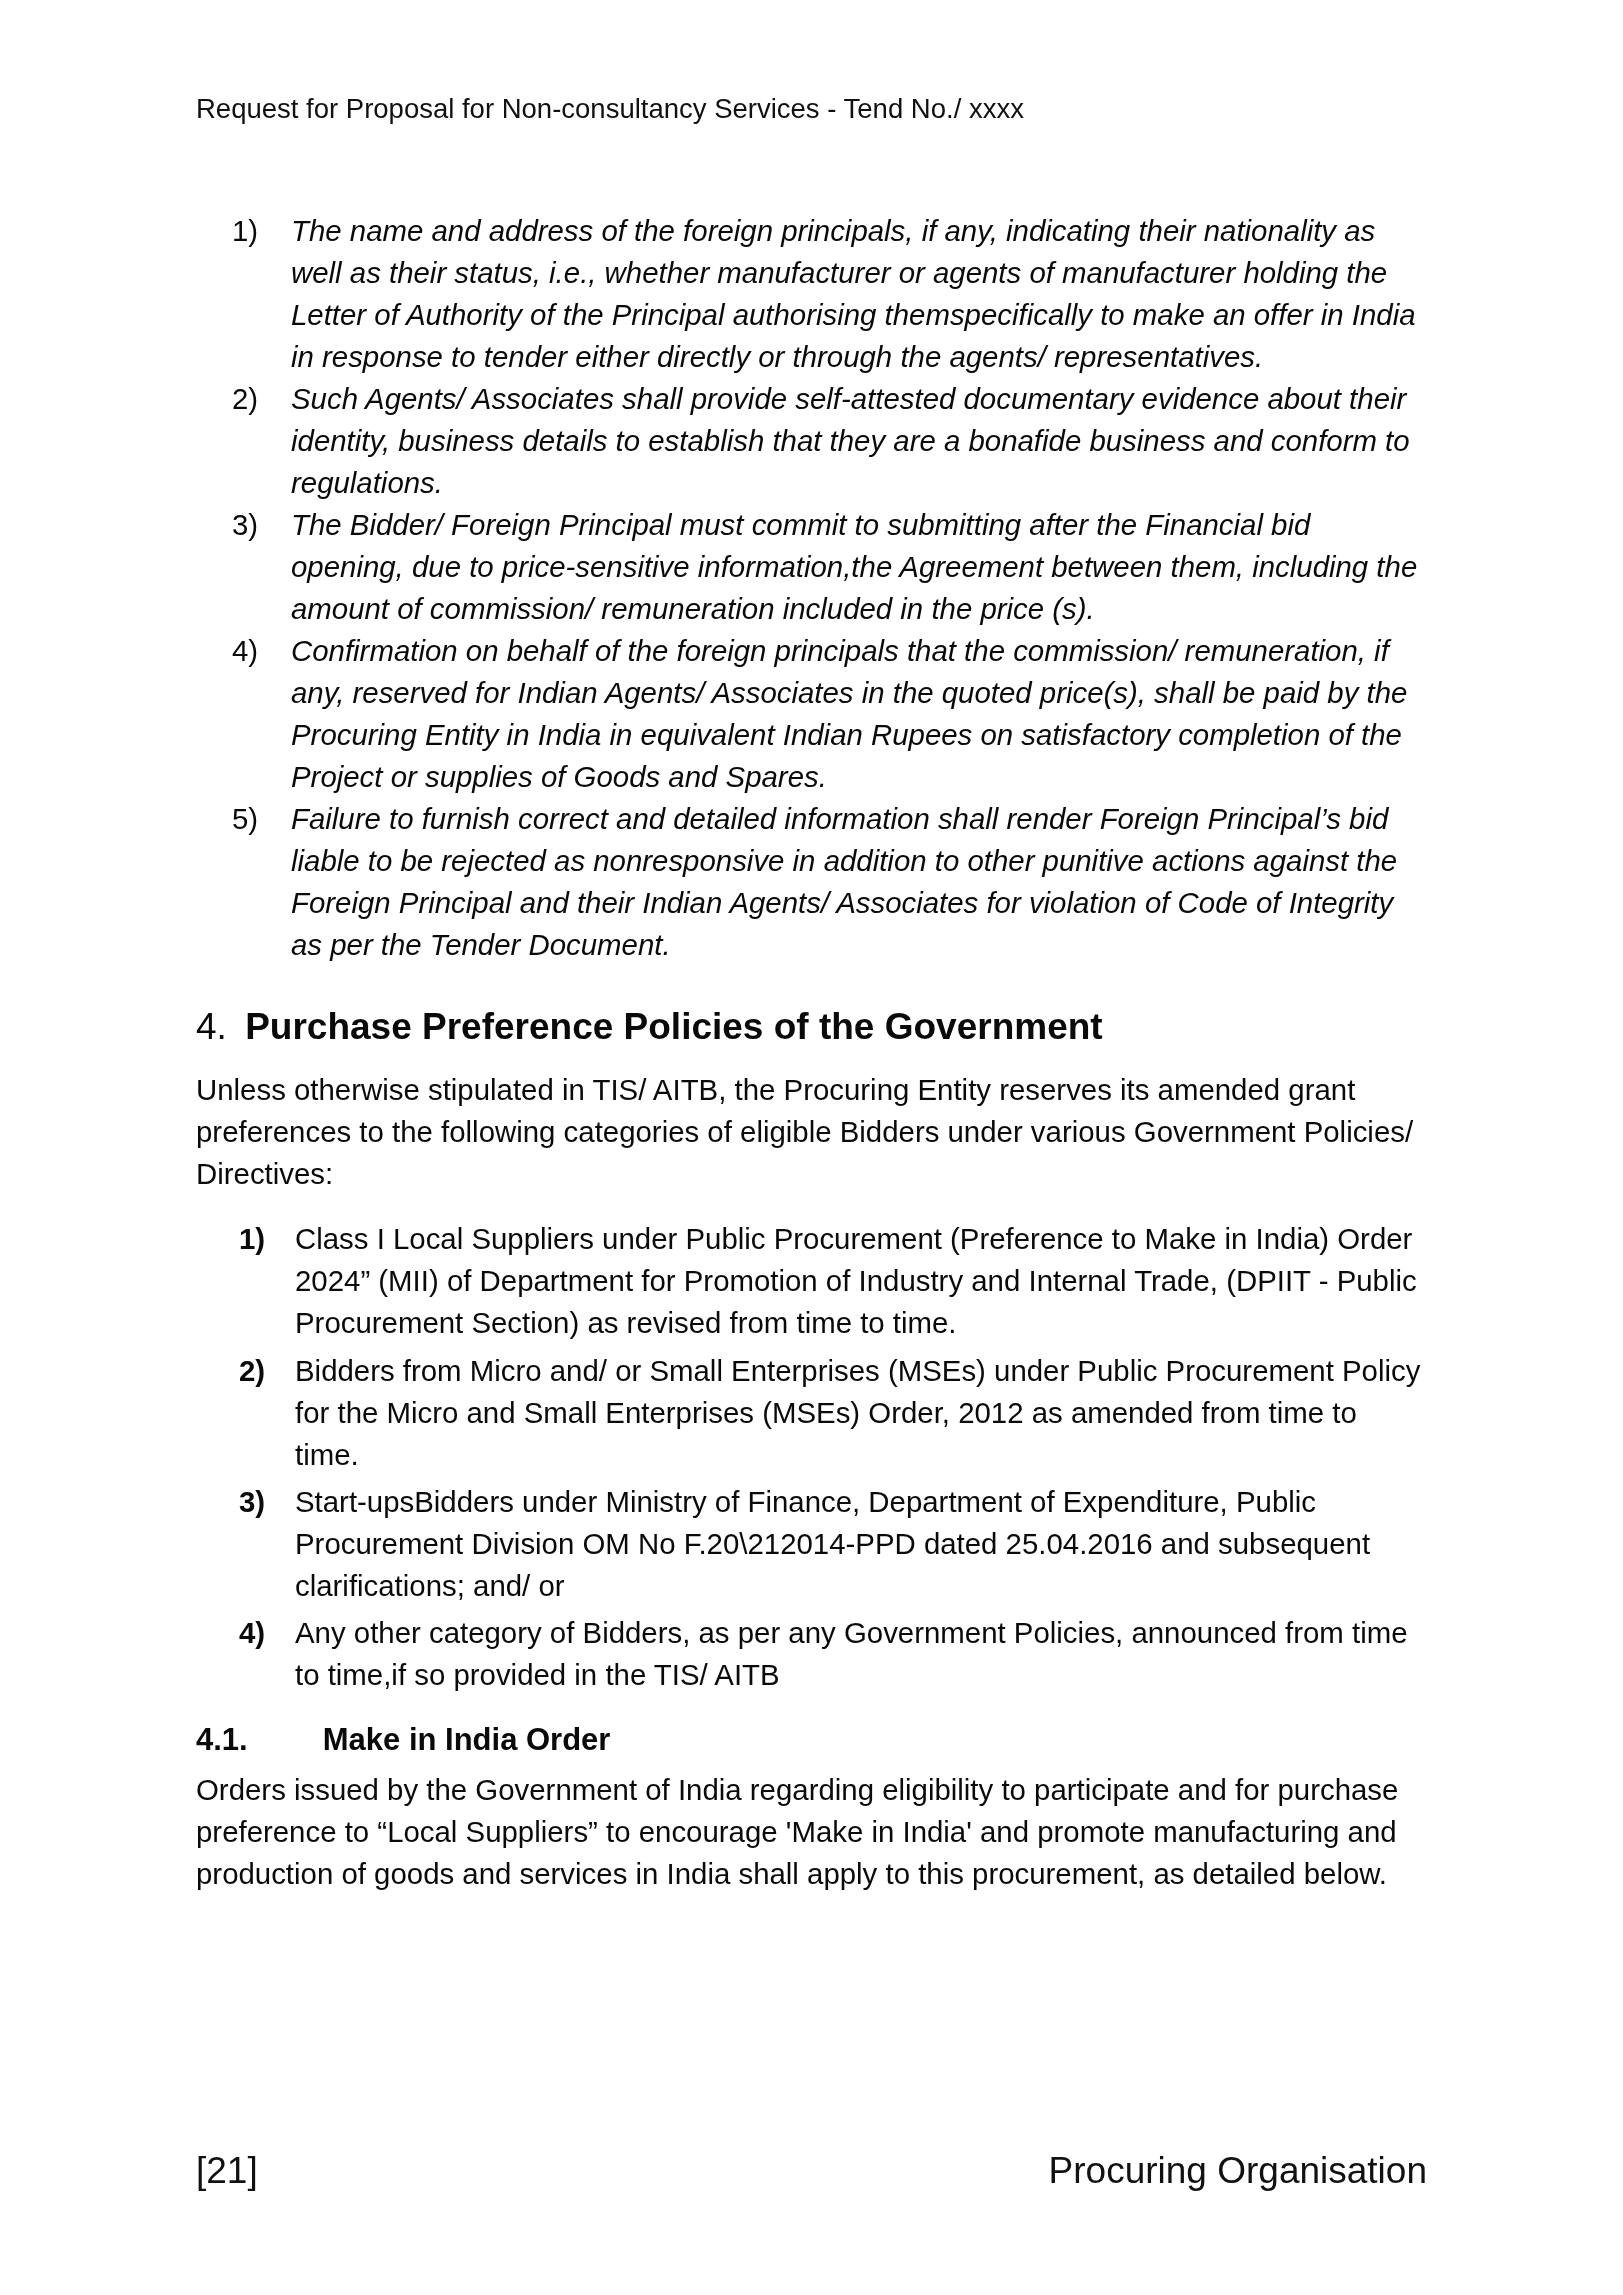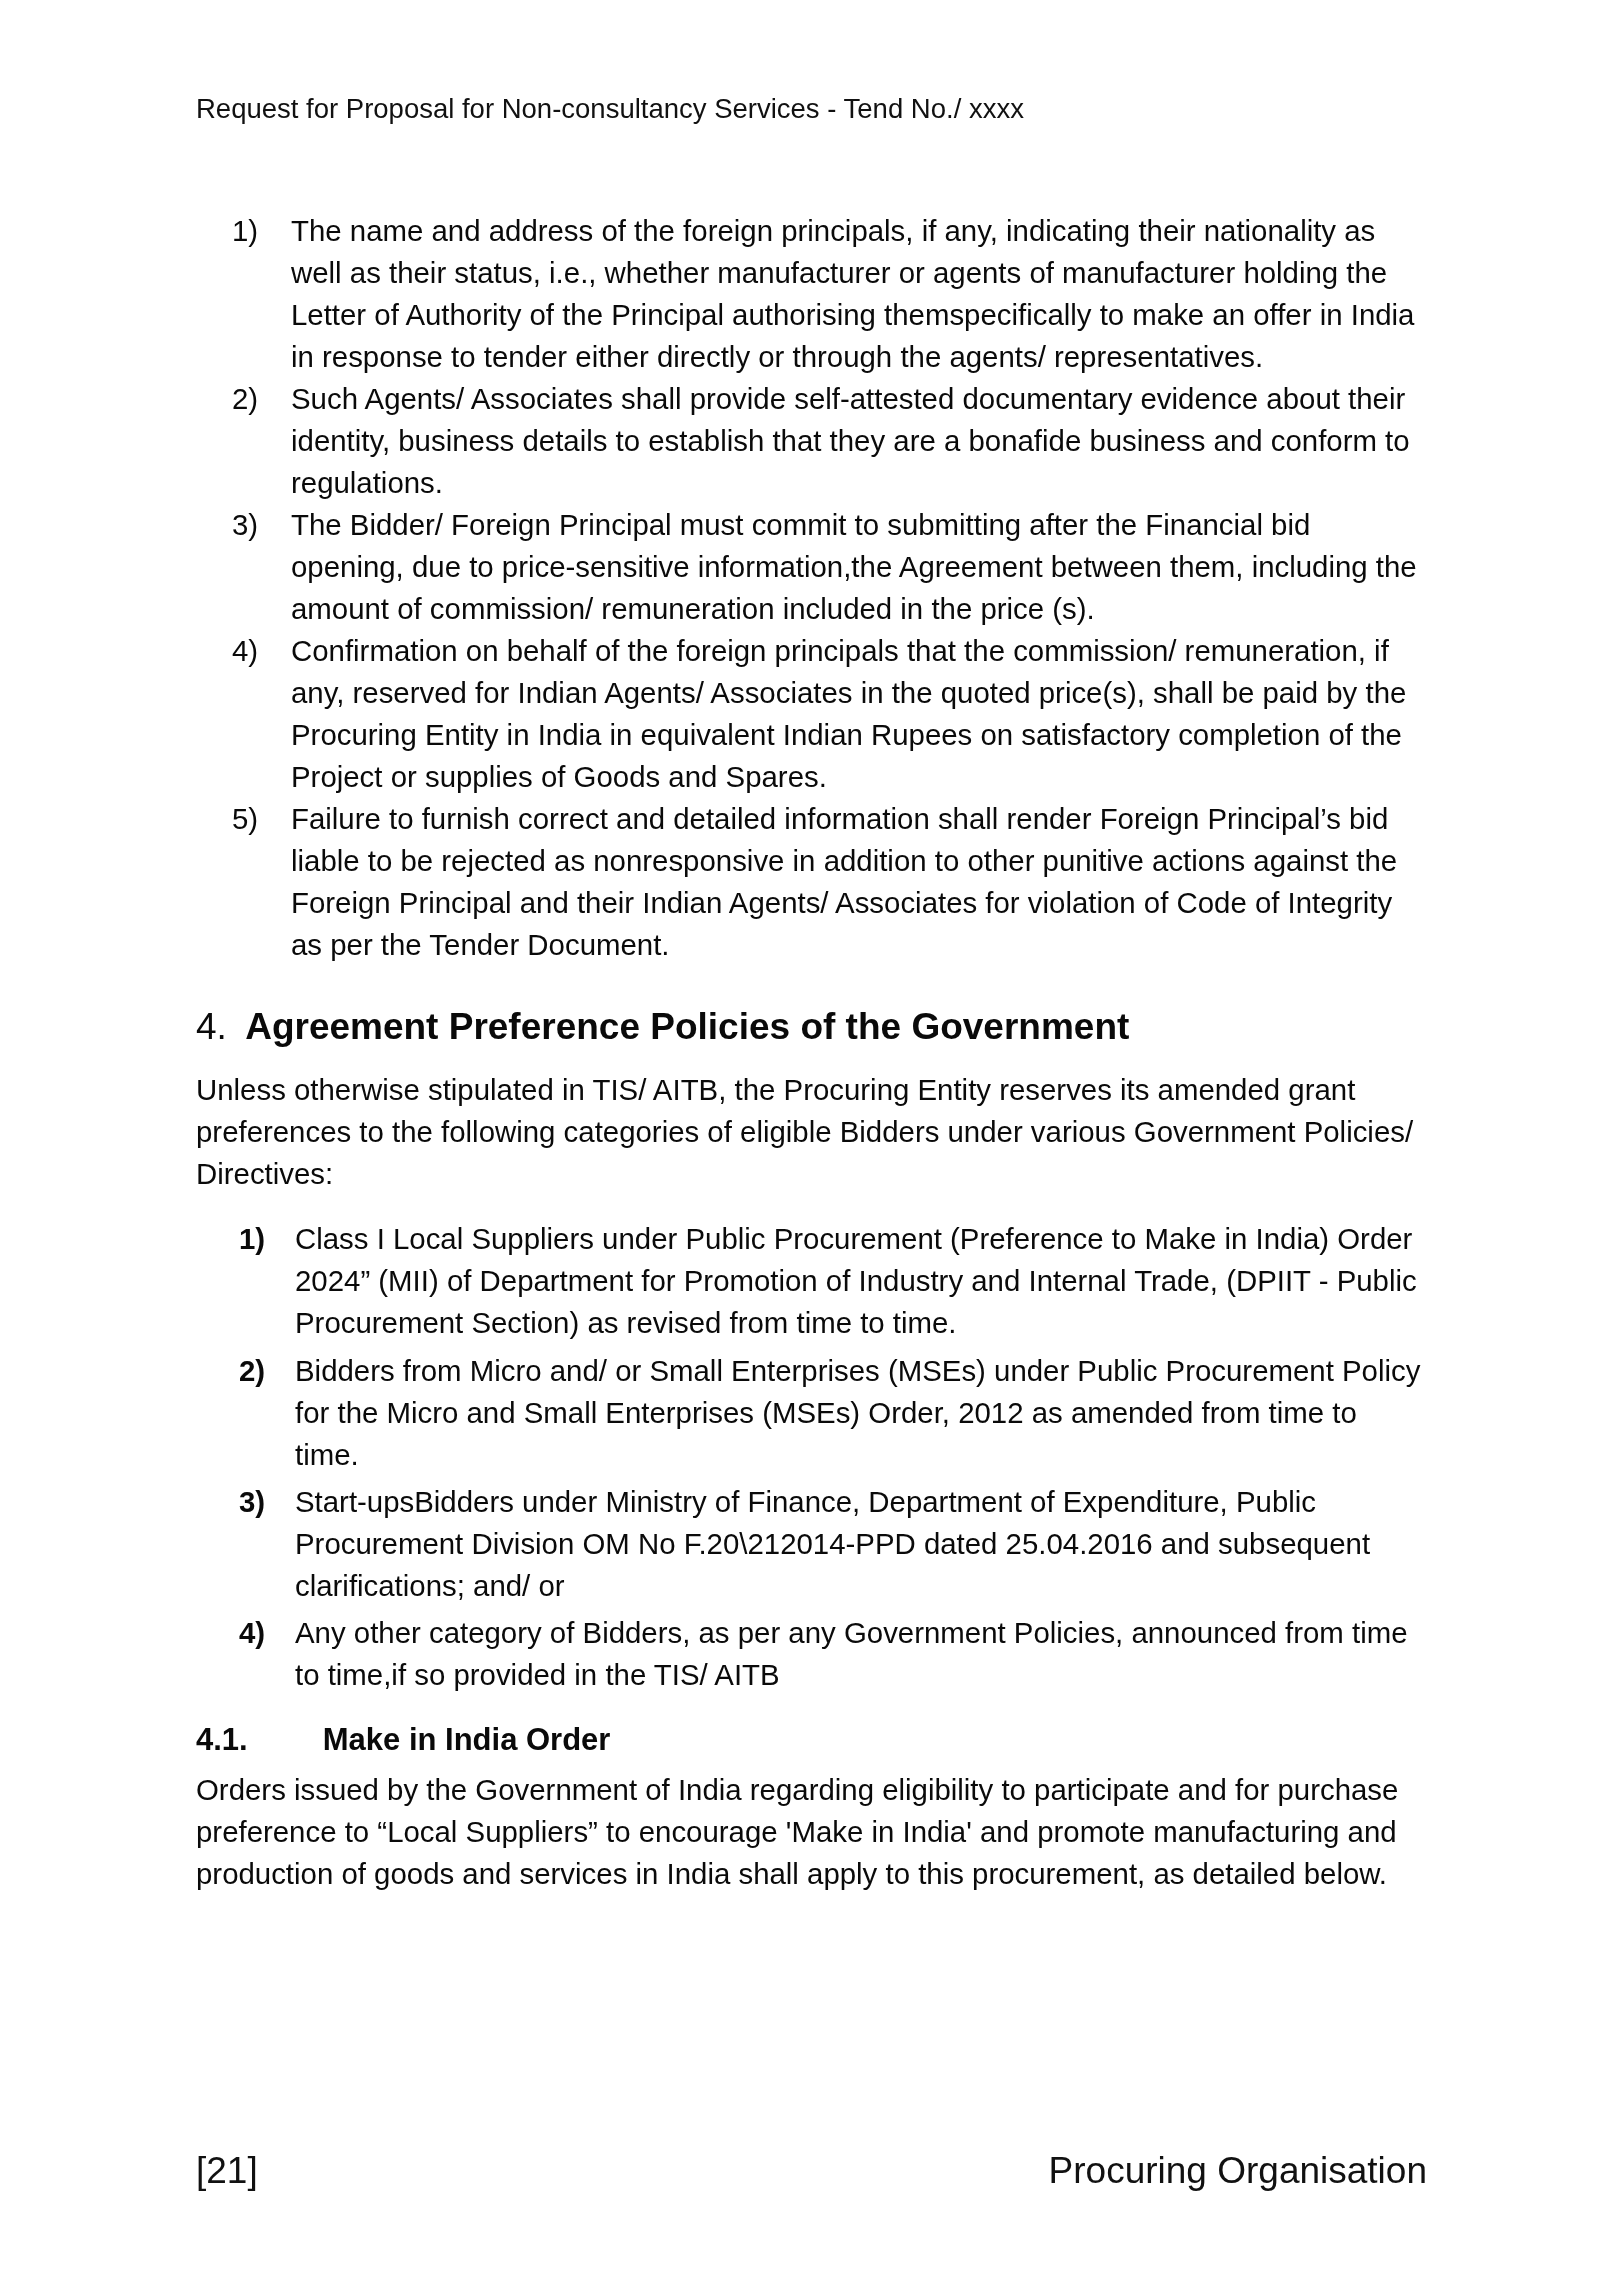--- a/index.html
+++ b/index.html
@@ -22,21 +22,21 @@
   }
   .body-text { font-size: 29.4px; line-height: 42px; }
 
   .nlist { margin: 0; }
   .nlist-item { display: flex; align-items: flex-start; }
   .nlist-item .num {
     flex: 0 0 auto;
     box-sizing: border-box;
   }
   .list1 .nlist-item .num { width: 59px; margin-left: 36px; }
-  .list1 .nlist-item .txt { flex: 1 1 auto; }
+  .list1 .nlist-item .txt { flex: 1 1 auto; font-style: italic; }
 
   .list2 .nlist-item { margin-bottom: 5.2px; }
   .list2 .nlist-item .num { width: 56px; margin-left: 43px; font-weight: bold; }
   .list2 .nlist-item .txt { flex: 1 1 auto; }
 
   .section-heading {
     display: flex;
     margin: 35px 0 0 0;
     font-size: 37px;
     line-height: 52px;
@@ -96,21 +96,21 @@
       <div class="txt">Confirmation on behalf of the foreign principals that the commission/ remuneration, if any, reserved for Indian Agents/ Associates in the quoted price(s), shall be paid by the Procuring Entity in India in equivalent Indian Rupees on satisfactory completion of the Project or supplies of Goods and Spares.</div>
     </div>
     <div class="nlist-item">
       <span class="num">5)</span>
       <div class="txt">Failure to furnish correct and detailed information shall render Foreign Principal’s bid liable to be rejected as nonresponsive in addition to other punitive actions against the Foreign Principal and their Indian Agents/ Associates for violation of Code of Integrity as per the Tender Document.</div>
     </div>
   </div>
 
   <div class="section-heading">
     <span class="sec-num">4.</span>
-    <span class="sec-title">Agreement Preference Policies of the Government</span>
+    <span class="sec-title">Purchase Preference Policies of the Government</span>
   </div>
 
   <div class="intro-para body-text">Unless otherwise stipulated in TIS/ AITB, the Procuring Entity reserves its amended grant preferences to the following categories of eligible Bidders under various Government Policies/ Directives:</div>
 
   <div class="nlist list2 body-text">
     <div class="nlist-item">
       <span class="num">1)</span>
       <div class="txt">Class I Local Suppliers under Public Procurement (Preference to Make in India) Order 2024” (MII) of Department for Promotion of Industry and Internal Trade, (DPIIT - Public Procurement Section) as revised from time to time.</div>
     </div>
     <div class="nlist-item">

